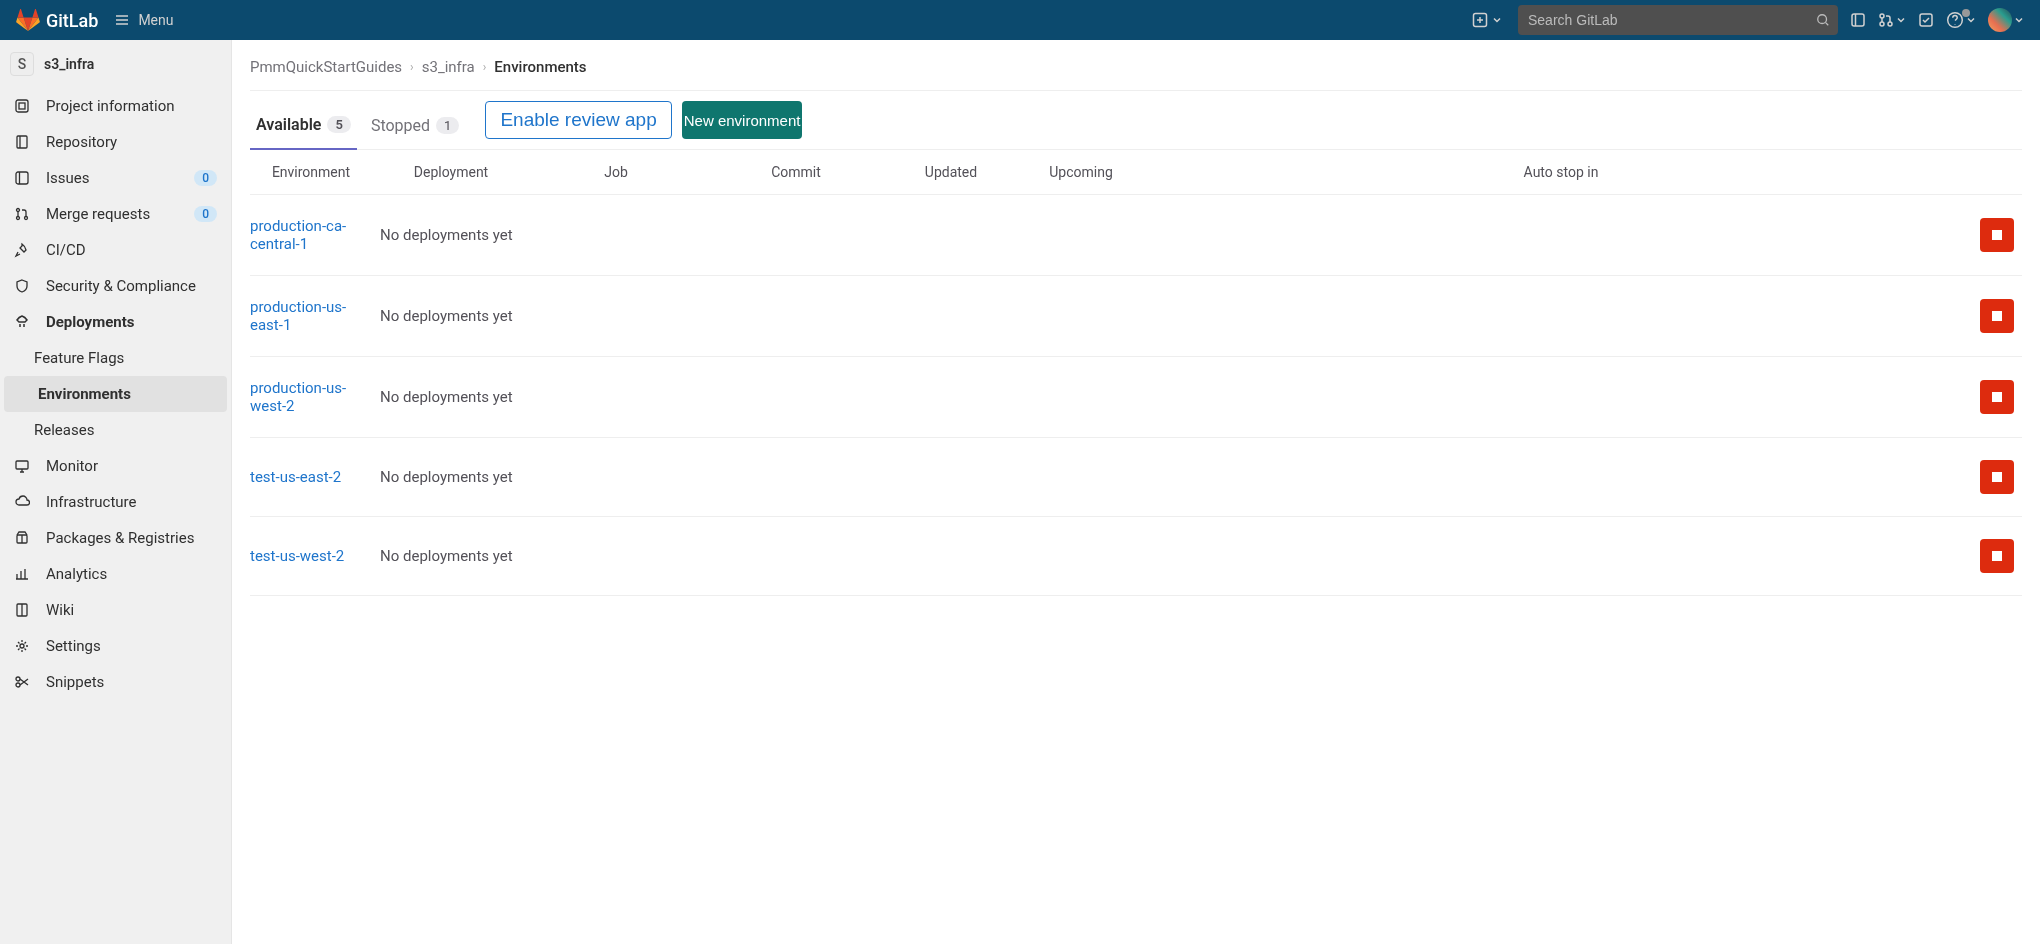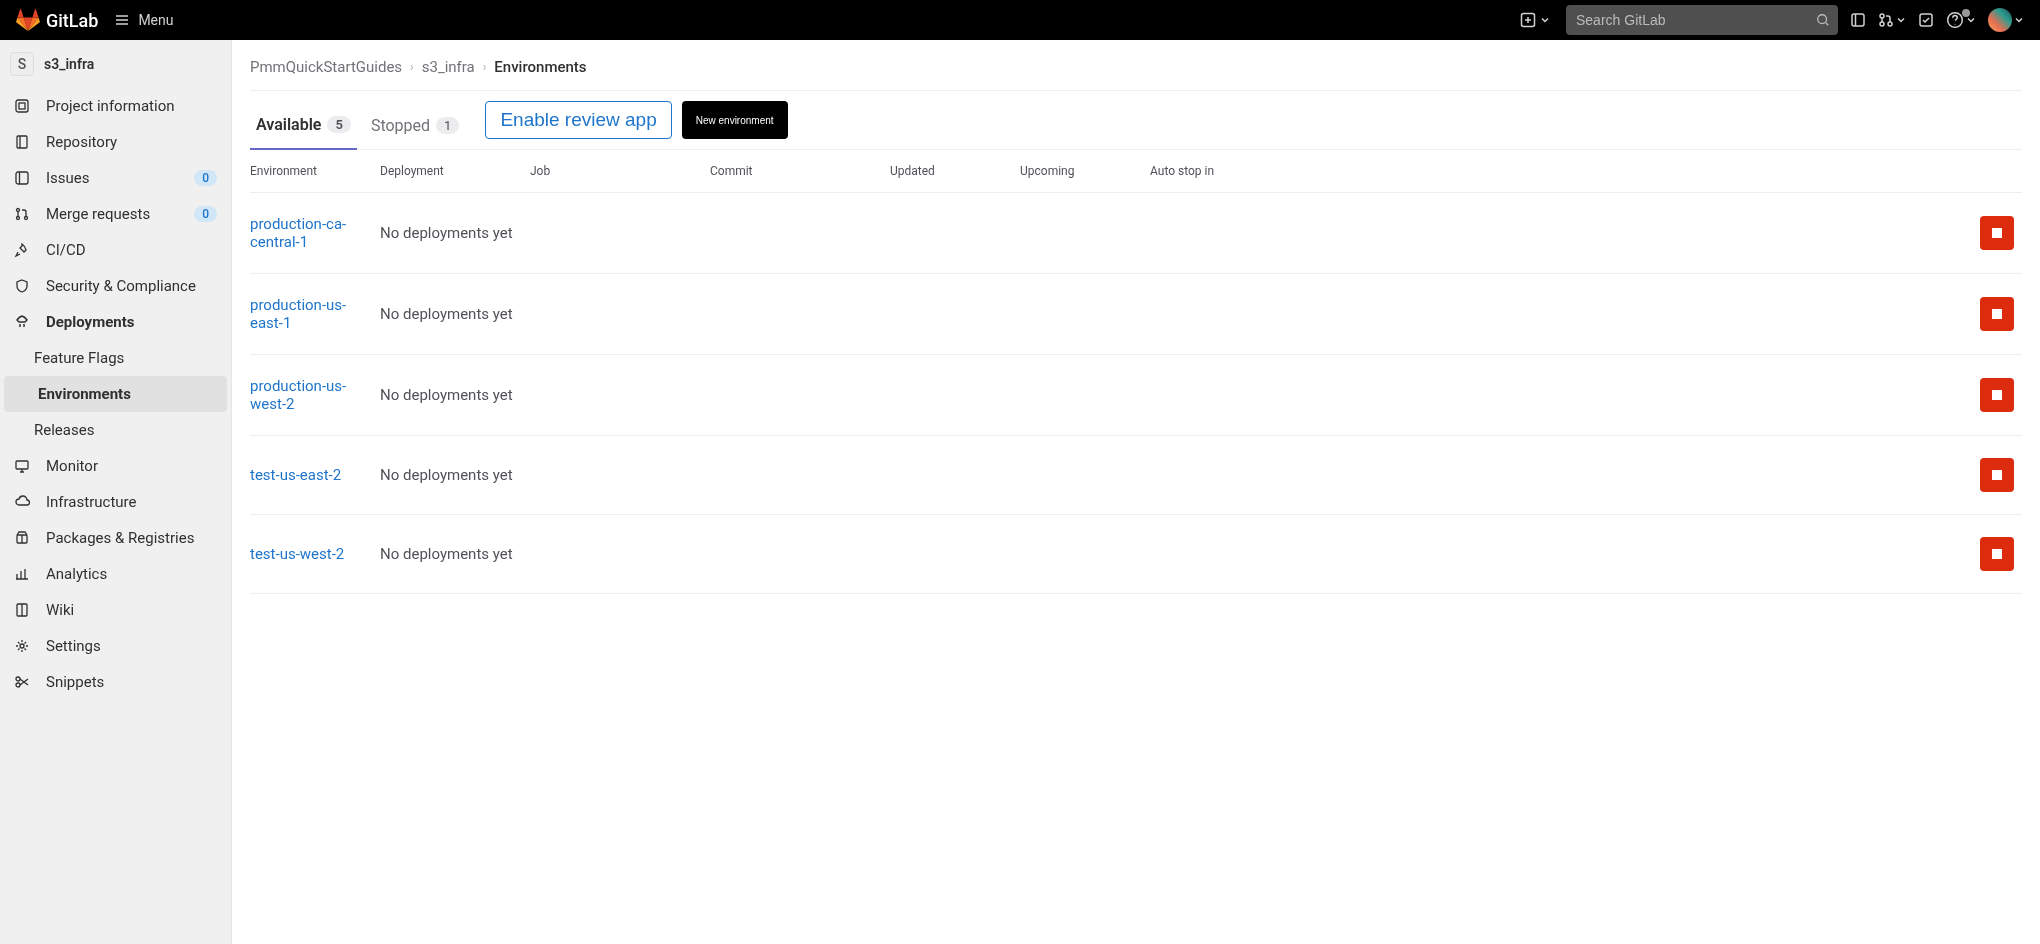--- a/index.html
+++ b/index.html
@@ -1,26 +1,26 @@
 <!DOCTYPE html>
 <html><head>
   <meta charset="utf-8">
   <style>
     * { box-sizing: border-box; margin: 0; padding: 0; }
     body { font-family: -apple-system, BlinkMacSystemFont, "Segoe UI", Roboto, sans-serif; font-size: 14px; color: #303030; background: #fff; }
 
     
-    .navbar { display: flex; align-items: center; height: 40px; background: #000000; color: #fff; padding: 0 16px; }
+    .navbar { display: flex; align-items: center; height: 40px; background: #0c4a6e; color: #fff; padding: 0 16px; }
     .navbar-logo { display: flex; align-items: center; gap: 6px; margin-right: 16px; }
     .logo-text { font-size: 18px; font-weight: 500; color: #fff; }
     .navbar-menu { display: flex; align-items: center; gap: 8px; color: #d1d1d1; font-weight: 400; cursor: pointer; }
     .navbar-right { margin-left: auto; display: flex; align-items: center; gap: 12px; }
     .plus-btn { display:flex; align-items:center; gap:4px; cursor:pointer; padding:4px; }
     .search-box { position: relative; }
-    .search-box input { width: 272px; height: 30px; background: #4f4f4f; border: none; border-radius: 4px; padding: 0 32px 0 10px; color: #fff; font-size: 14px; }
+    .search-box input { width: 320px; height: 30px; background: #4f4f4f; border: none; border-radius: 4px; padding: 0 32px 0 10px; color: #fff; font-size: 14px; }
     .search-box input::placeholder { color: #bbb; }
     .search-icon-pos { position:absolute; right:8px; top:50%; transform:translateY(-50%); color:#bbb; }
     .navbar-icon { color: #d1d1d1; cursor: pointer; display:flex; align-items:center; gap:2px; position:relative; }
     .help-dot { position:absolute; top:-2px; right:6px; width:8px; height:8px; background:#999; border-radius:50%; }
     .avatar-wrap { display:flex; align-items:center; gap:2px; }
     .avatar-img { width: 24px; height: 24px; border-radius: 50%; background: linear-gradient(45deg,#f4a261,#e76f51,#2a9d8f,#264653); }
 
     
     .page { display: flex; height: calc(100vh - 40px); }
     .sidebar { width: 232px; background: #f0f0f0; border-right: 1px solid #e5e5e5; overflow-y: auto; }
@@ -44,26 +44,26 @@
     .breadcrumb a { color: #737278; text-decoration: none; }
     .breadcrumb .current { color: #303030; font-weight: 500; }
     .crumb-sep { color: #aaa; font-size: 12px; }
 
     
     .tabs-row { display: flex; align-items: flex-end; gap: 8px; padding: 10px 0 0; border-bottom: 1px solid #eee; }
     .tab { display:flex; align-items:center; gap:6px; padding: 12px 6px 14px; color: #737278; cursor:pointer; font-size:16px; }
     .tab.active { color: #303030; font-weight: 600; border-bottom: 2px solid #6666c4; margin-bottom: -1px; }
     .tab-badge { background: #ececef; color: #535158; border-radius: 10px; padding: 1px 8px; font-size: 13px; }
     .btn-outline { border: 1px solid #1f75cb; color: #1f75cb; background:#fff; padding: 7px 14px; border-radius: 4px; font-size: 19px; cursor:pointer; }
-    .btn-primary { border: none; color: #fff; background:#000000; padding: 8px 14px; border-radius: 4px; font-size: 10px; cursor:pointer; }
+    .btn-primary { border: none; color: #fff; background:#0f766e; padding: 8px 2px; border-radius: 4px; font-size: 15px; cursor:pointer; }
     .tabs-actions { margin-left: 12px; display:flex; gap:10px; padding-bottom:10px; }
 
     
     .env-table { width: 100%; border-collapse: collapse; }
-    .env-table th { text-align: left; font-weight: 400; color: #535158; padding: 14px 8px 14px 0; font-size:12px; border-bottom: 1px solid #eee; }
+    .env-table th { text-align: center; font-weight: 400; color: #535158; padding: 14px 8px 14px 0; font-size:14px; border-bottom: 1px solid #eee; }
     .env-table td { padding: 22px 8px 22px 0; border-bottom: 1px solid #eee; vertical-align: middle; font-size:15px; }
     .env-link { color: #1f75cb; text-decoration: none; }
     .env-text { color: #535158; }
     .col-env { width: 130px; }
     .col-dep { width: 150px; }
     .col-job { width: 180px; }
     .col-commit { width: 180px; margin-left: 28px; }
     .col-upd { width: 130px; }
     .col-upc { width: 130px; }
     .col-auto { }

